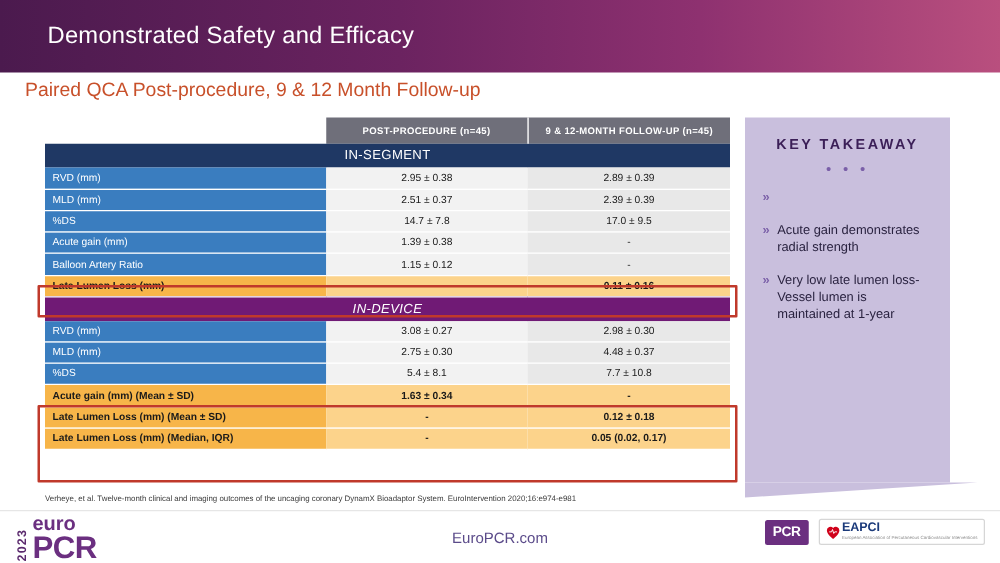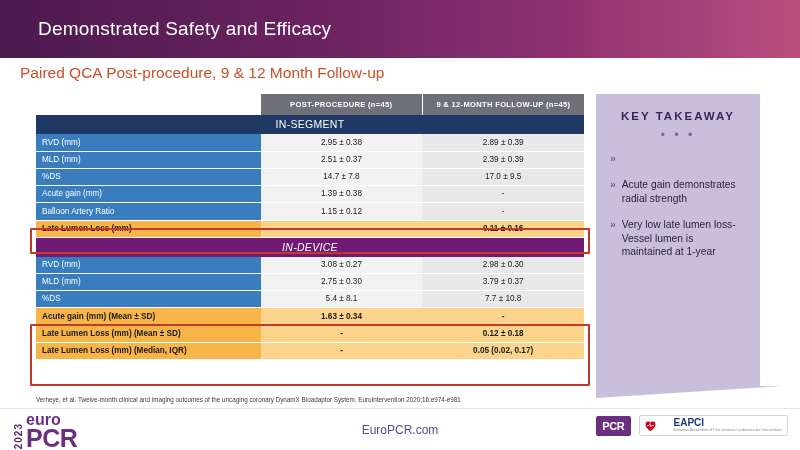--- a/index.html
+++ b/index.html
@@ -229,21 +229,21 @@
     font-size: 11px;
     padding: 4px 6px;
     border-radius: 2px;
     letter-spacing: -0.3px;
   }
   .eapci-badge {
     display: flex; align-items: center;
     border: 1px solid #d6d6d6;
     border-radius: 2px;
     padding: 2px 5px 2px 3px;
-    gap: 16px;
+    gap: 0;
     background: #ffffff;
   }
   .eapci-heart {
     width: 15px; height: 15px;
     position: relative;
   }
   .eapci-text .e1 {
     color: #1b3a7a;
     font-weight: bold;
     font-size: 10px;
@@ -323,21 +323,21 @@
         </tr>
 
         <tr class="data">
           <td class="label">RVD (mm)</td>
           <td class="val">3.08 ± 0.27</td>
           <td class="val alt">2.98 ± 0.30</td>
         </tr>
         <tr class="data">
           <td class="label">MLD (mm)</td>
           <td class="val">2.75 ± 0.30</td>
-          <td class="val alt">3.79 ± 0.37</td>
+          <td class="val alt">4.48 ± 0.37</td>
         </tr>
         <tr class="data">
           <td class="label">%DS</td>
           <td class="val">5.4 ± 8.1</td>
           <td class="val alt">7.7 ± 10.8</td>
         </tr>
         <tr class="data hl">
           <td class="label">Acute gain (mm) (Mean ± SD)</td>
           <td class="val">1.63 ± 0.34</td>
           <td class="val">-</td>

